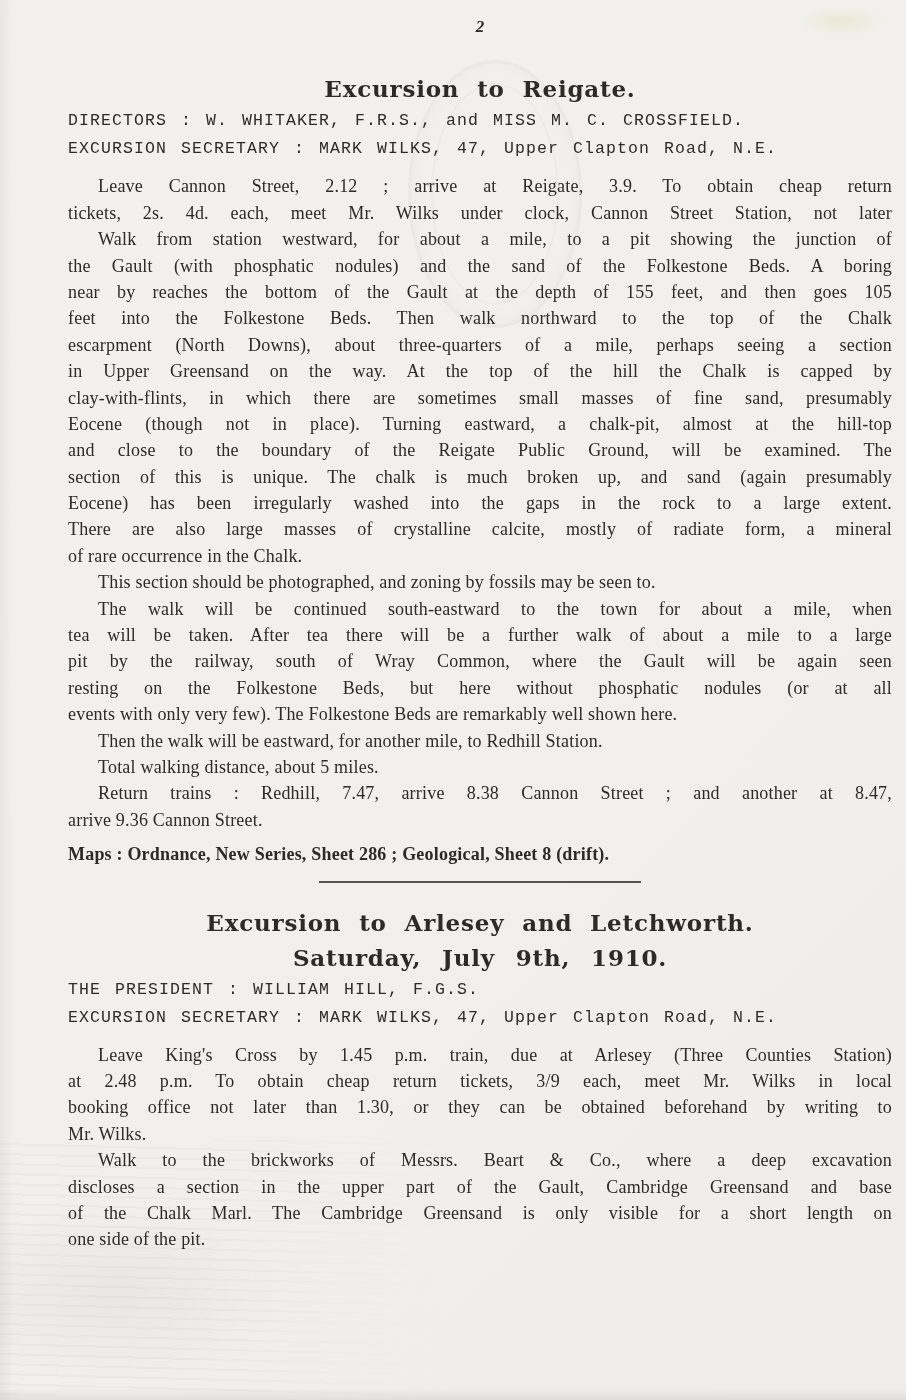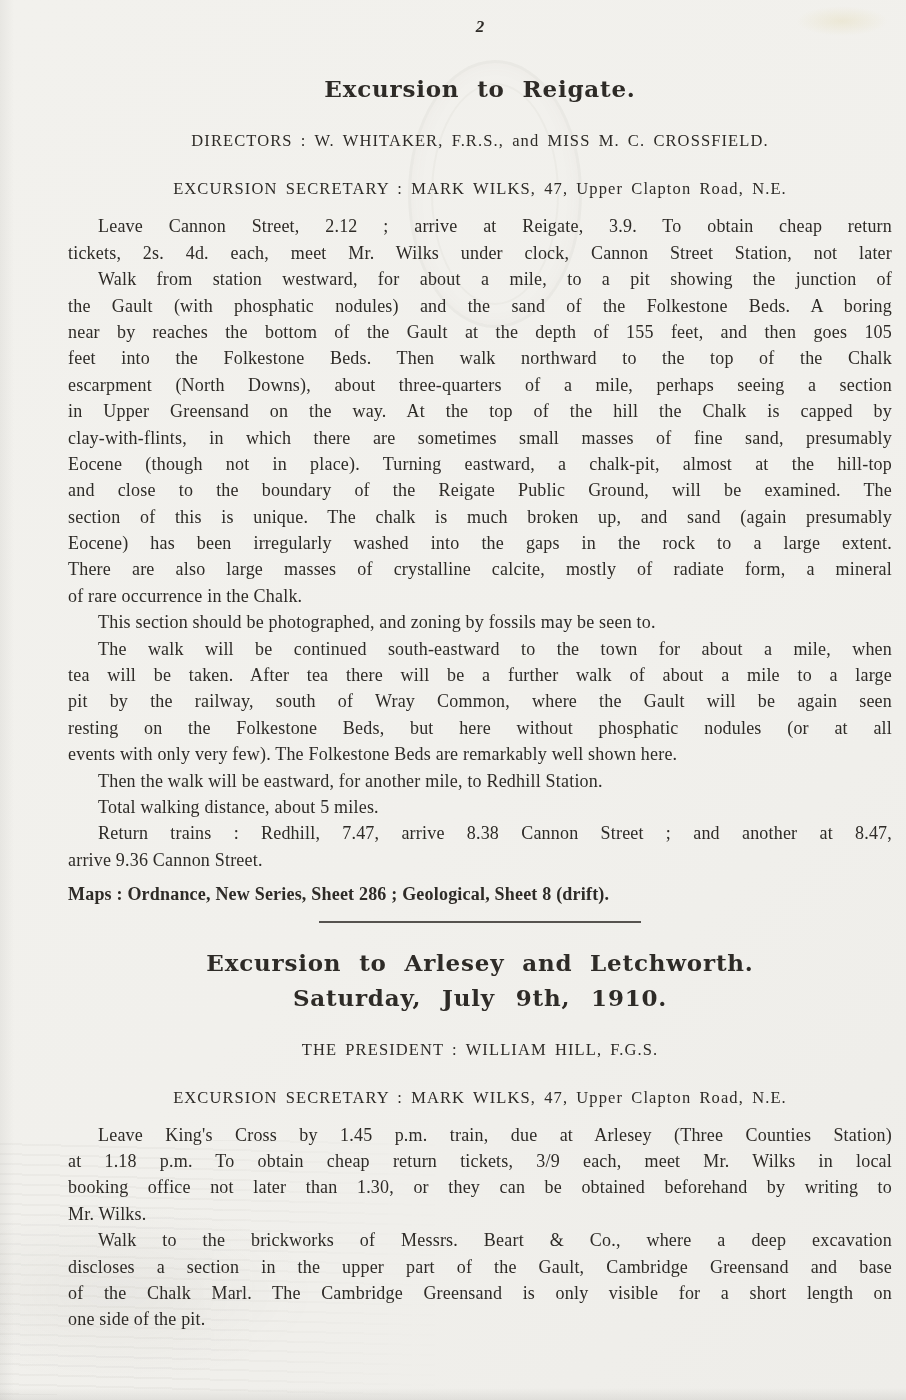--- a/index.html
+++ b/index.html
@@ -69,26 +69,27 @@
     font-size: 23px;
     line-height: 32px;
     letter-spacing: 0.8px;
     word-spacing: 9px;
     margin-top: 33px;
   }
   .blk-title.date { margin-top: 3px; word-spacing: 12px; }
   .blk-title.spaced { margin-top: 24px; }
 
   .blk-capsline {
-    text-align: center;
+    text-align: left;
     font-size: 16.5px;
     line-height: 24px;
     letter-spacing: 1.1px;
     word-spacing: 3px;
-    margin-top: 24px;
+    margin-top: 4px;
+    font-family: Liberation Mono, monospace;
   }
 
   .blk-para { margin-top: 0; }
   .blk-para.after-head { margin-top: 12px; }
 
   .line {
     text-align: justify;
     text-align-last: justify;
     height: 26.4px;
   }
@@ -161,21 +162,21 @@
       <div class="blk blk-flush">
         <div class="line last">Maps : Ordnance, New Series, Sheet 286 ; Geological, Sheet 8 (drift).</div>
       </div>
       <div class="blk blk-divider"></div>
       <div class="blk blk-title spaced">Excursion to Arlesey and Letchworth.</div>
       <div class="blk blk-title date">Saturday, July 9th, 1910.</div>
       <div class="blk blk-capsline">THE PRESIDENT : WILLIAM HILL, F.G.S.</div>
       <div class="blk blk-capsline">EXCURSION SECRETARY : MARK WILKS, 47, Upper Clapton Road, N.E.</div>
       <div class="blk blk-para after-head">
         <div class="line first">Leave King's Cross by 1.45 p.m. train, due at Arlesey (Three Counties Station)</div>
-        <div class="line">at 1.18 p.m. To obtain cheap return tickets, 3/9 each, meet Mr. Wilks in local</div>
+        <div class="line">at 2.48 p.m. To obtain cheap return tickets, 3/9 each, meet Mr. Wilks in local</div>
         <div class="line">booking office not later than 1.30, or they can be obtained beforehand by writing to</div>
         <div class="line last">Mr. Wilks.</div>
       </div>
       <div class="blk blk-para">
         <div class="line first">Walk to the brickworks of Messrs. Beart &amp; Co., where a deep excavation</div>
         <div class="line">discloses a section in the upper part of the Gault, Cambridge Greensand and base</div>
         <div class="line">of the Chalk Marl. The Cambridge Greensand is only visible for a short length on</div>
         <div class="line last">one side of the pit.</div>
       </div>
     </div>

